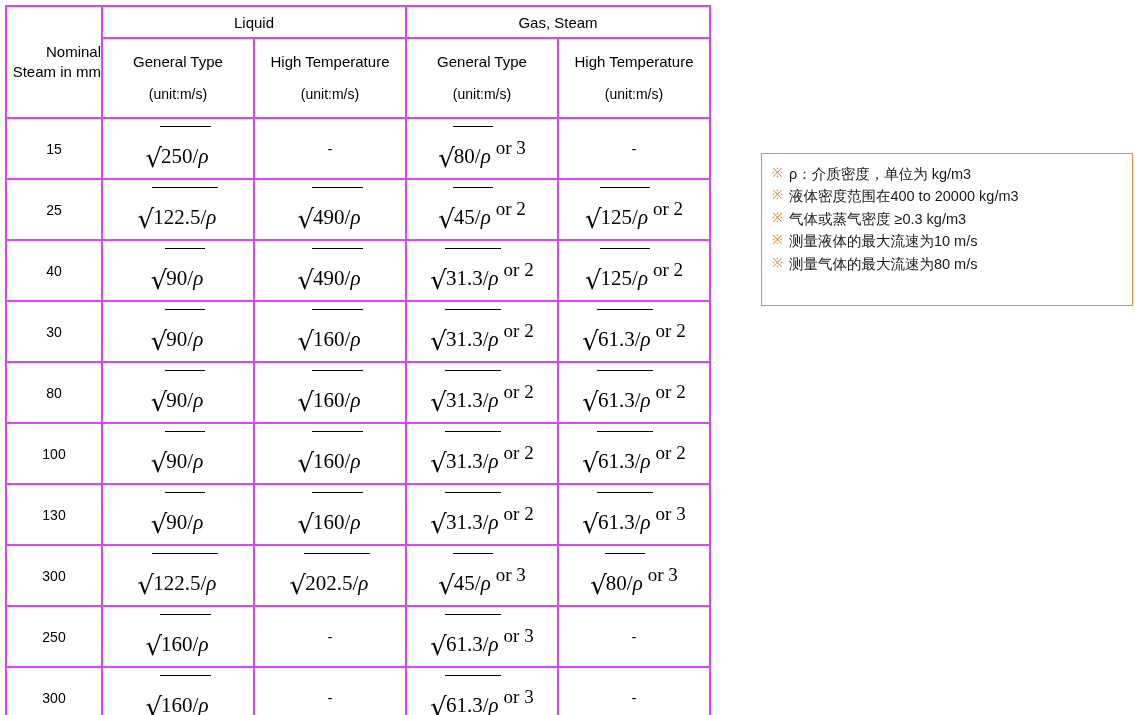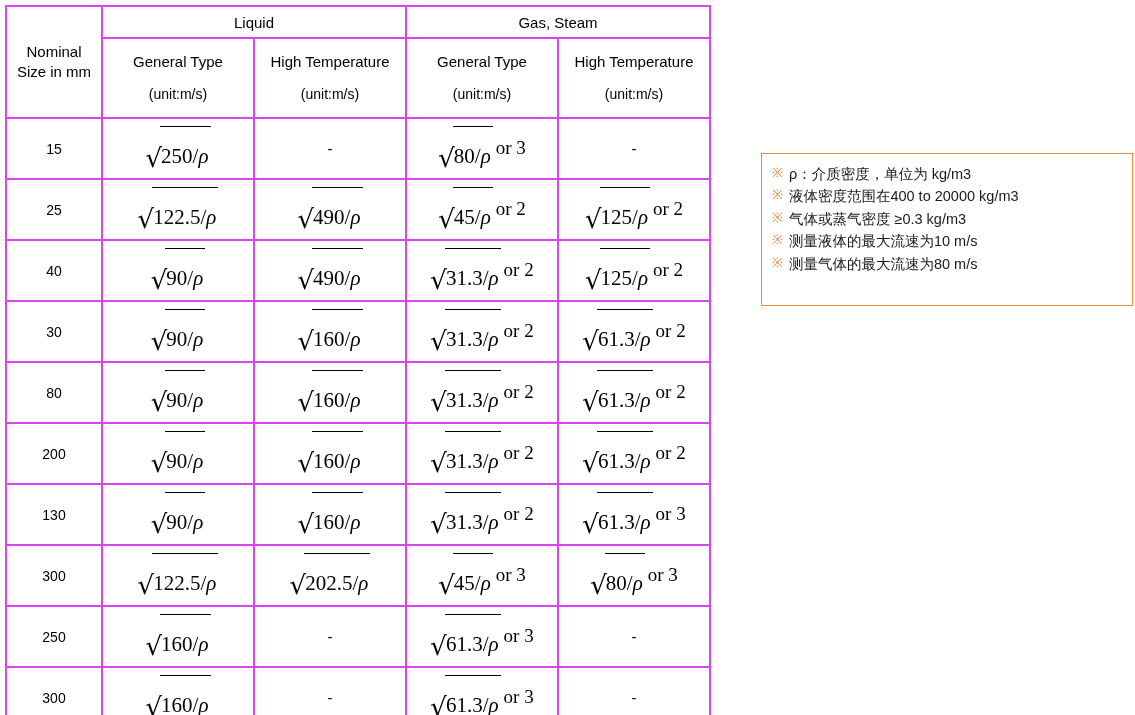--- a/index.html
+++ b/index.html
@@ -43,21 +43,21 @@
     font-size: 15px;
     line-height: 1.1;
   }
   .hdr-sub .sub-line1 { display: block; margin-bottom: 16px; }
   .hdr-sub .sub-line2 { display: block; font-size: 14px; }
 
   .hdr-nominal {
     font-size: 15px;
     line-height: 1.35;
   }
-  .hdr-nominal .nl { display: block; }
+  .hdr-nominal .nl { display: block; text-align: right; }
 
   .data-row td { height: 59px; }
   .size-cell { font-size: 14px; }
   .val-cell  { font-size: 19px; white-space: nowrap; }
   .dash { font-size: 15px; }
 
   
   .sqrt {
     display: inline-block;
     position: relative;
@@ -131,21 +131,21 @@
     <col class="col-nominal">
     <col class="col-data">
     <col class="col-data">
     <col class="col-data">
     <col class="col-data">
   </colgroup>
   <thead>
     <tr>
       <td class="hdr-nominal" rowspan="2">
         <span class="nl">Nominal</span>
-        <span class="nl">Size in mm</span>
+        <span class="nl">Steam in mm</span>
       </td>
       <td class="hdr-group" colspan="2">Liquid</td>
       <td class="hdr-group" colspan="2">Gas, Steam</td>
     </tr>
     <tr>
       <td class="hdr-sub">
         <span class="sub-line1">General Type</span>
         <span class="sub-line2">(unit:m/s)</span>
       </td>
       <td class="hdr-sub">
@@ -192,21 +192,21 @@
         <td class="val-cell"><span class="sqrt"><span class="radical">√</span><span class="radicand"><span class="num">61.3</span><span>/</span><span class="rho">ρ</span></span></span><span class="or-text">or 2</span></td>
       </tr>
       <tr class="data-row">
         <td class="size-cell">80</td>
         <td class="val-cell"><span class="sqrt"><span class="radical">√</span><span class="radicand"><span class="num">90</span><span>/</span><span class="rho">ρ</span></span></span></td>
         <td class="val-cell"><span class="sqrt"><span class="radical">√</span><span class="radicand"><span class="num">160</span><span>/</span><span class="rho">ρ</span></span></span></td>
         <td class="val-cell"><span class="sqrt"><span class="radical">√</span><span class="radicand"><span class="num">31.3</span><span>/</span><span class="rho">ρ</span></span></span><span class="or-text">or 2</span></td>
         <td class="val-cell"><span class="sqrt"><span class="radical">√</span><span class="radicand"><span class="num">61.3</span><span>/</span><span class="rho">ρ</span></span></span><span class="or-text">or 2</span></td>
       </tr>
       <tr class="data-row">
-        <td class="size-cell">200</td>
+        <td class="size-cell">100</td>
         <td class="val-cell"><span class="sqrt"><span class="radical">√</span><span class="radicand"><span class="num">90</span><span>/</span><span class="rho">ρ</span></span></span></td>
         <td class="val-cell"><span class="sqrt"><span class="radical">√</span><span class="radicand"><span class="num">160</span><span>/</span><span class="rho">ρ</span></span></span></td>
         <td class="val-cell"><span class="sqrt"><span class="radical">√</span><span class="radicand"><span class="num">31.3</span><span>/</span><span class="rho">ρ</span></span></span><span class="or-text">or 2</span></td>
         <td class="val-cell"><span class="sqrt"><span class="radical">√</span><span class="radicand"><span class="num">61.3</span><span>/</span><span class="rho">ρ</span></span></span><span class="or-text">or 2</span></td>
       </tr>
       <tr class="data-row">
         <td class="size-cell">130</td>
         <td class="val-cell"><span class="sqrt"><span class="radical">√</span><span class="radicand"><span class="num">90</span><span>/</span><span class="rho">ρ</span></span></span></td>
         <td class="val-cell"><span class="sqrt"><span class="radical">√</span><span class="radicand"><span class="num">160</span><span>/</span><span class="rho">ρ</span></span></span></td>
         <td class="val-cell"><span class="sqrt"><span class="radical">√</span><span class="radicand"><span class="num">31.3</span><span>/</span><span class="rho">ρ</span></span></span><span class="or-text">or 2</span></td>

